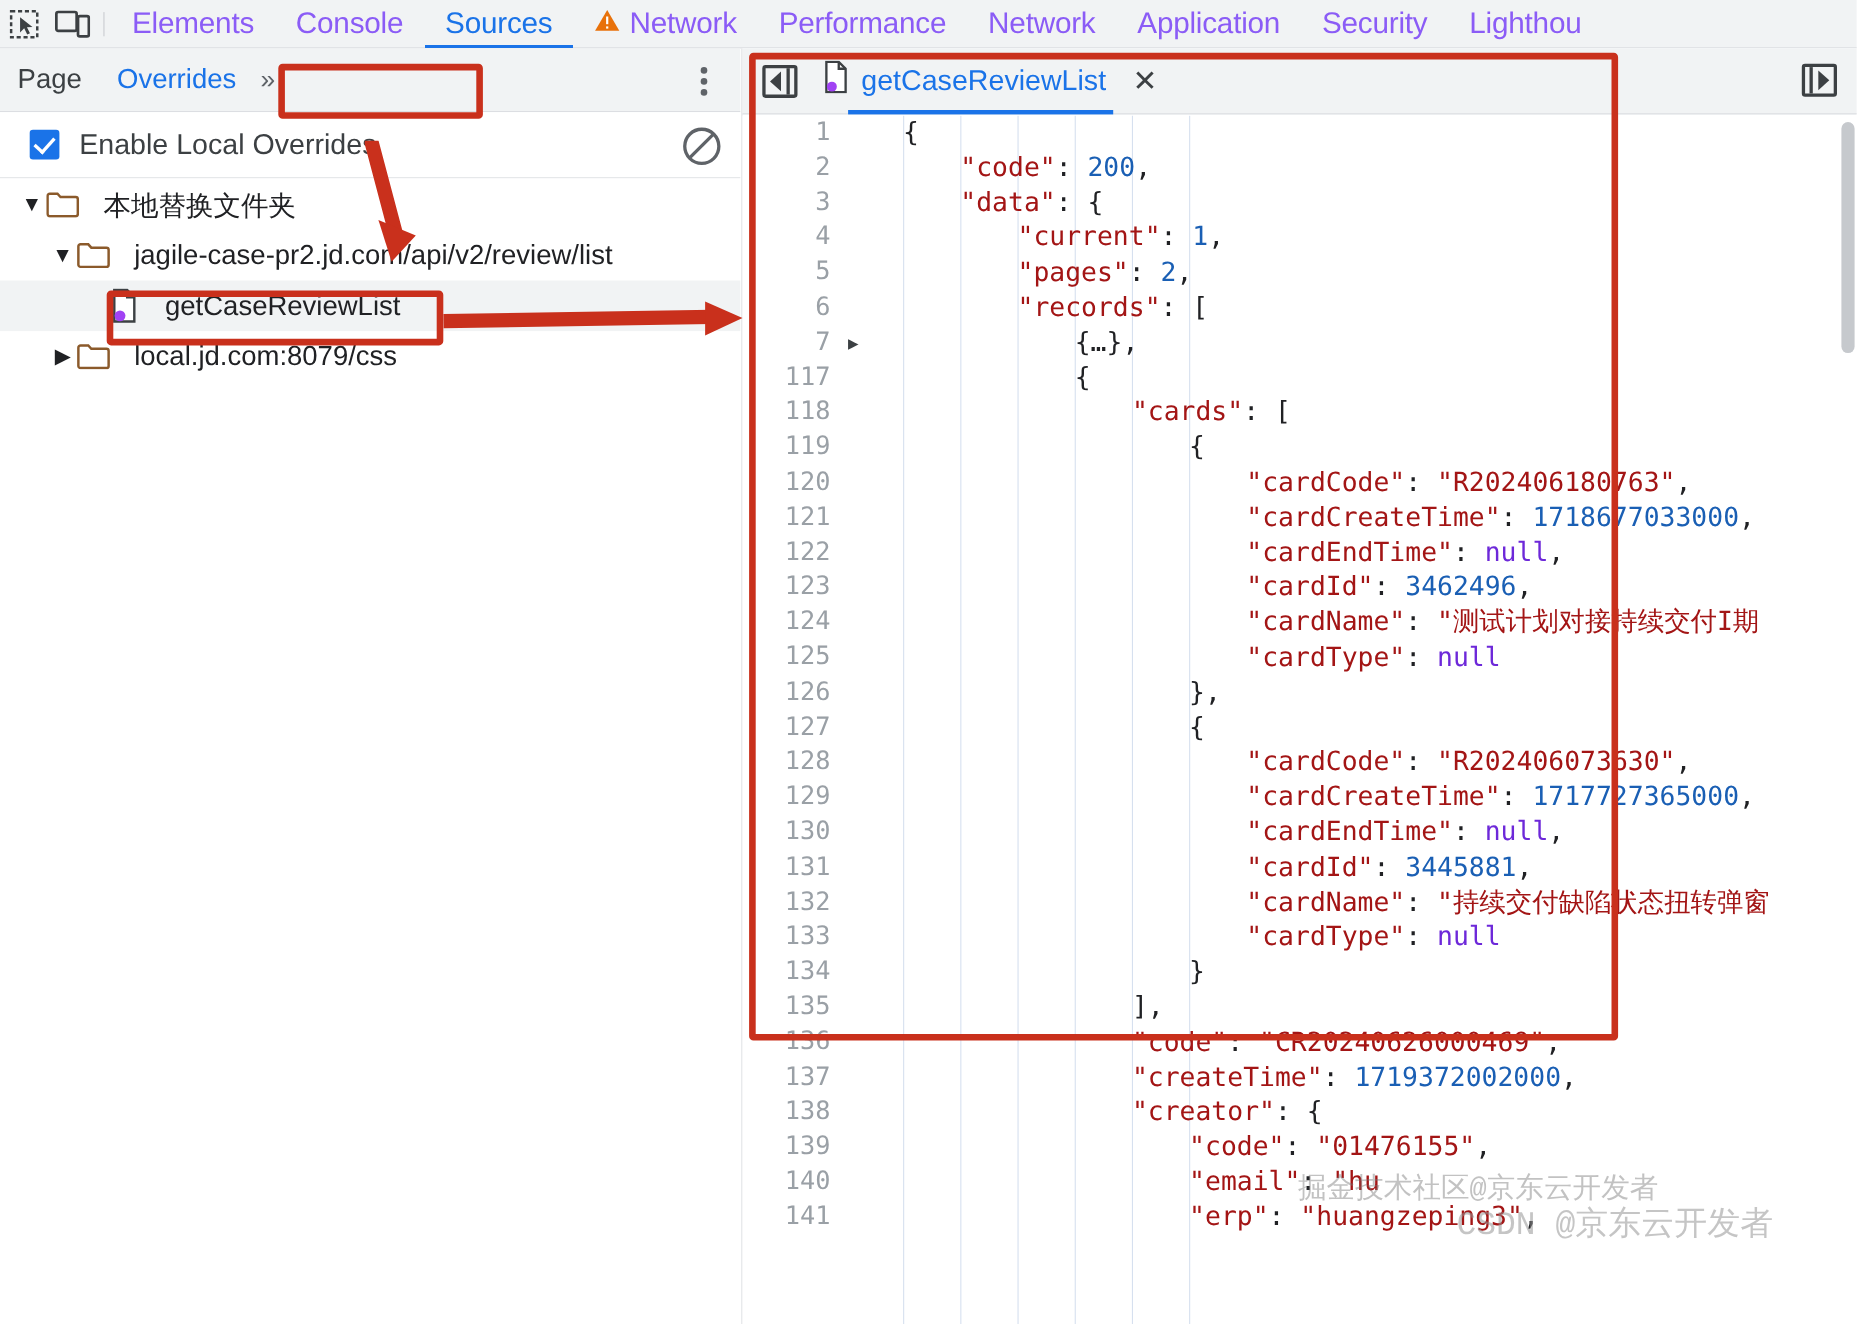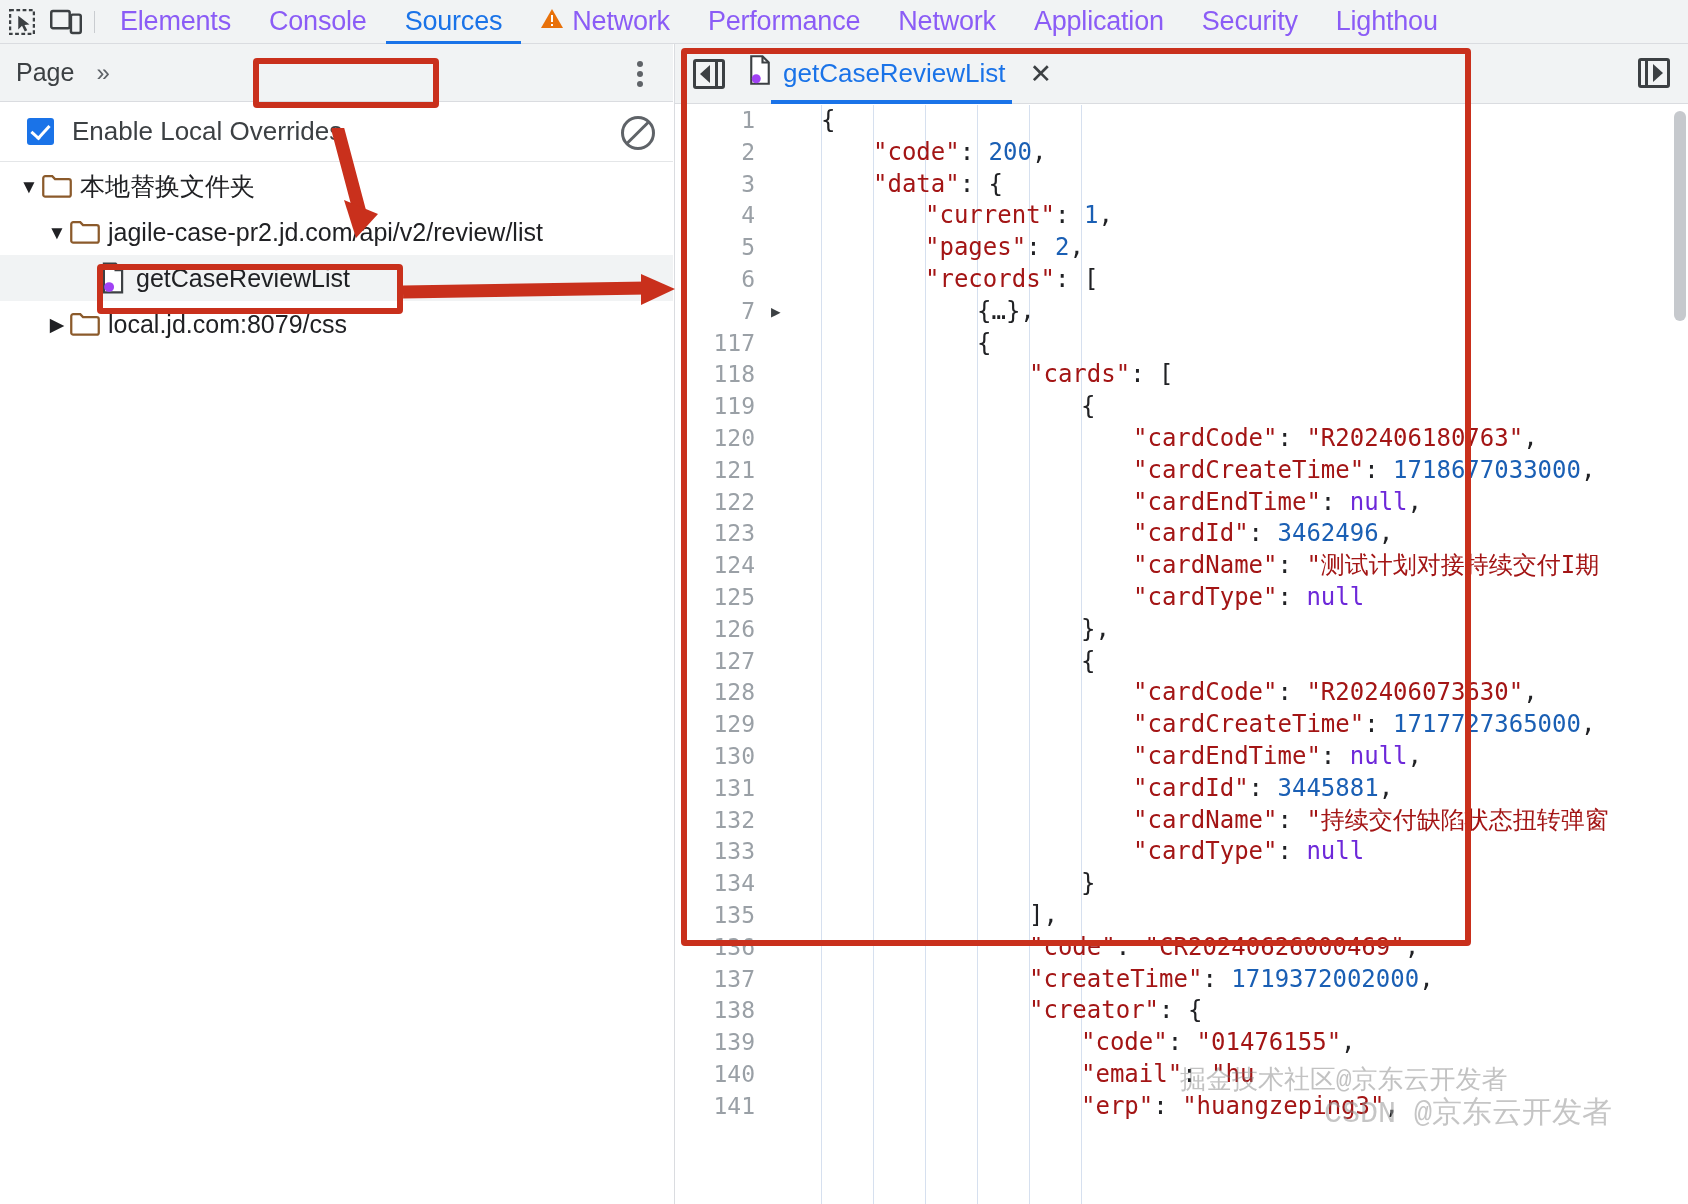--- a/index.html
+++ b/index.html
@@ -73,21 +73,21 @@
   }
 
   
   .tree { position: absolute; left: 0; top: 163px; width: 673px; font-size: 25px; color: #202124; }
   .tree-row { display: flex; align-items: center; height: 46px; padding-left: 18px; }
   .tree-row.selected { background: #f1f3f4; }
   .tri {
     width: 22px; flex: none; font-size: 19px; color: #202124; text-align: center; line-height: 1;
   }
   .ico { width: 34px; flex: none; display: flex; align-items: center; justify-content: center; }
-  .tree-label { margin-left: 6px; white-space: nowrap; }
+  .tree-label { margin-left: 20px; white-space: nowrap; }
 
   
   .editor-pane {
     position: absolute; left: 674px; top: 44px; right: 0; bottom: 0;
     background: #fff; border-left: 1px solid #dadce0;
   }
   .editor-tabbar {
     position: relative; height: 60px; background: #f1f3f4;
     border-bottom: 1px solid #dadce0; display: flex; align-items: center;
   }
@@ -225,20 +225,21 @@
         </div>
         <div class="maintab">
           <span>Lighthou</span>
         </div>
       </div>
   </div>
 
   <div class="subtabbar">
     <div id="sub-tabs" style="display:flex;align-items:center;">
         <div class="subtab">Page</div>
+        <div class="subtab active">Overrides</div>
       </div>
     <div class="chevrons">»</div>
   </div>
   <div class="kebab">
     <i></i>
       <i></i>
       <i></i>
   </div>
 
   <div class="overrides-row">

